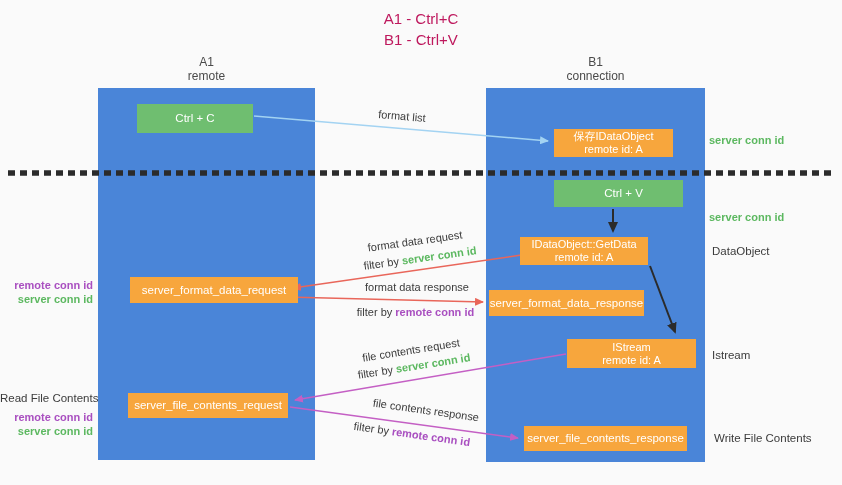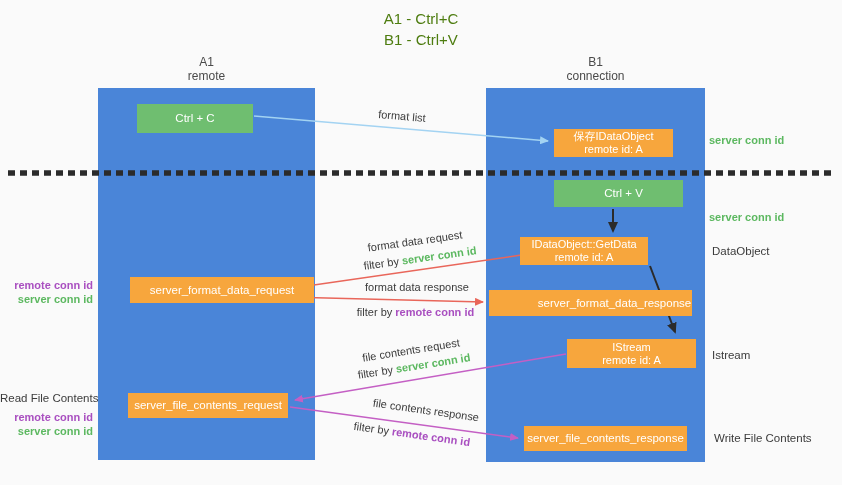--- a/index.html
+++ b/index.html
@@ -6,21 +6,21 @@
   body{
     font-family:"Liberation Sans","DejaVu Sans",sans-serif;
     background:#ffffff;
   }
   .stage{
     position:relative;width:842px;height:485px;
     background:#fafafa;overflow:hidden;
   }
   .abs{position:absolute;}
   .title{
-    text-align:center;color:#4d7c0f;font-size:15px;line-height:21px;
+    text-align:center;color:#be185d;font-size:15px;line-height:21px;
   }
   .lane-header{
     text-align:center;color:#4a4a4a;font-size:12px;line-height:14px;
   }
   .lane{
     background:#4a85d8;
   }
   .box{
     display:flex;flex-direction:column;align-items:center;justify-content:center;
     color:#ffffff;text-align:center;font-size:11.5px;line-height:13px;
@@ -106,25 +106,25 @@
 
   <div class="abs box green" style="left:554px;top:180px;width:119px;height:27px;padding-left:10px;">
     <span class="ln">Ctrl + V</span>
   </div>
 
   <div class="abs box orange" style="left:520px;top:237px;width:128px;height:28px;font-size:11px;">
     <span class="ln">IDataObject::GetData</span>
     <span class="ln">remote id: A</span>
   </div>
 
-  <div class="abs box orange" style="left:130px;top:277px;width:184px;height:26px;">
+  <div class="abs box orange" style="left:130px;top:277px;width:168px;height:26px;">
     <span class="ln">server_format_data_request</span>
   </div>
 
-  <div class="abs box orange" style="left:489px;top:290px;width:155px;height:26px;padding-left:48px;">
+  <div class="abs box orange" style="left:489px;top:290px;width:155px;height:26px;">
     <span class="ln">server_format_data_response</span>
   </div>
 
   <div class="abs box orange" style="left:567px;top:339px;width:129px;height:29px;font-size:11px;">
     <span class="ln">IStream</span>
     <span class="ln">remote id: A</span>
   </div>
 
   <div class="abs box orange" style="left:524px;top:426px;width:163px;height:25px;">
     <span class="ln">server_file_contents_response</span>

